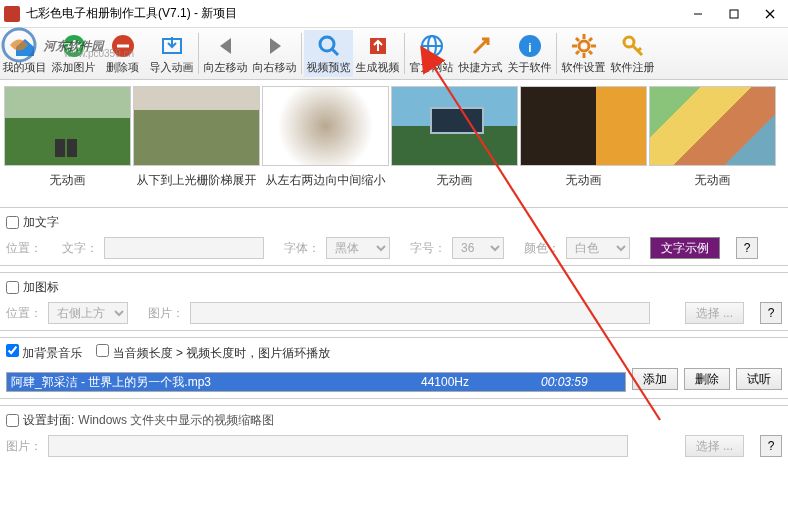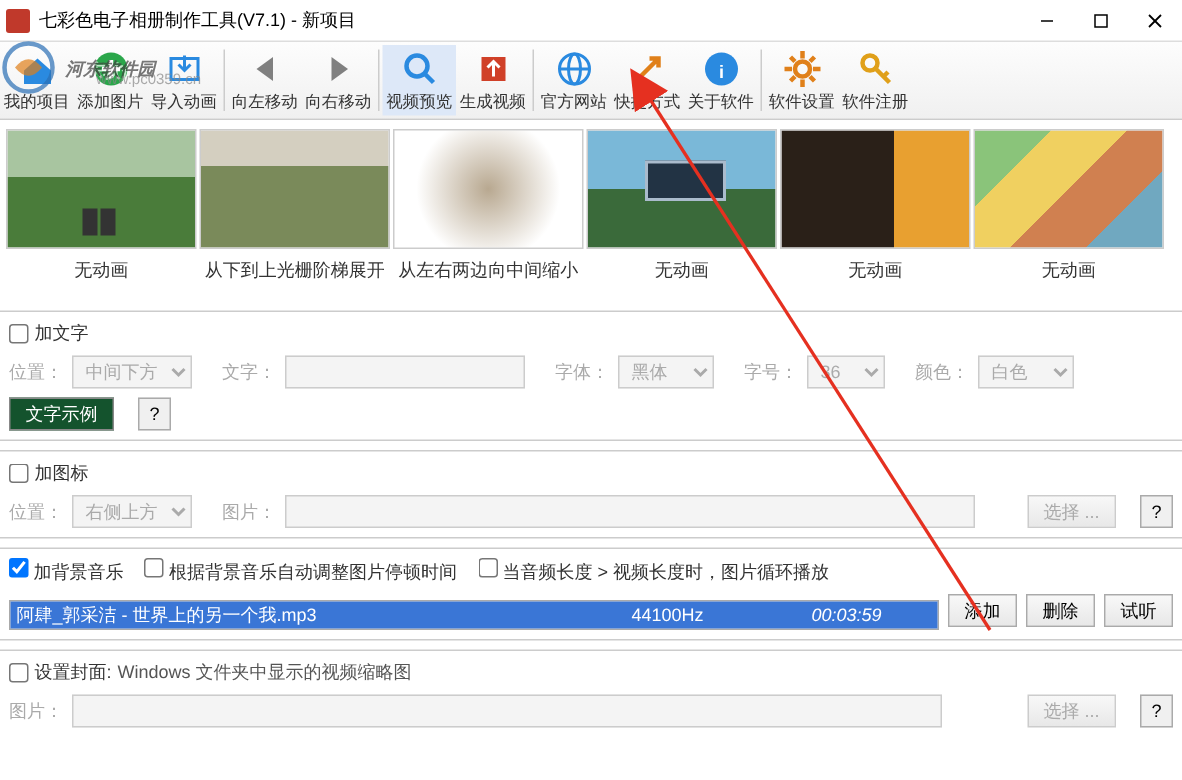--- a/index.html
+++ b/index.html
@@ -107,20 +107,29 @@
         <svg width="26" height="26">
           <circle cx="13" cy="13" r="11" fill="#2aa64a"></circle>
           <path d="M13 7v12M7 13h12" stroke="#fff" stroke-width="3"></path>
         </svg>
       </div>
       <div class="tool-label">添加图片</div>
     </div>
     <div class="tool-btn">
       <div class="tool-icon">
         <svg width="26" height="26">
+          <circle cx="13" cy="13" r="11" fill="#d04028"></circle>
+          <path d="M7 13h12" stroke="#fff" stroke-width="3"></path>
+        </svg>
+      </div>
+      <div class="tool-label">删除项</div>
+    </div>
+    <div class="tool-btn">
+      <div class="tool-icon">
+        <svg width="26" height="26">
           <rect x="4" y="6" width="18" height="14" fill="none" stroke="#2a8ae0" stroke-width="2"></rect>
           <path d="M13 4v10M9 10l4 4 4-4" fill="none" stroke="#2a8ae0" stroke-width="2"></path>
         </svg>
       </div>
       <div class="tool-label">导入动画</div>
     </div>
     <div style="width: 1px; background: rgb(204, 204, 204); margin: 3px 2px;"></div>
     <div class="tool-btn">
       <div class="tool-icon">
         <svg width="26" height="26">
@@ -242,35 +251,34 @@
     </div>
   </div>
 
 <div class="section">
   <div class="sec-head">
     <input type="checkbox" style="">
     <span class="lbl">加文字</span>
   </div>
   <div class="sec-row">
     <span class="lbl disabled">位置：</span>
-    <select class="disabled" style="width:80px"><option>中间下方</option></select>
     <span style="width:8px"></span>
     <span class="lbl disabled">文字：</span>
     <input type="text" class="disabled" style="width: 160px;" value="">
     <span style="width:8px"></span>
     <span class="lbl disabled">字体：</span>
     <select class="disabled" style="width:64px"><option>黑体</option></select>
     <span style="width:8px"></span>
     <span class="lbl disabled">字号：</span>
     <select class="disabled" style="width:52px"><option>36</option></select>
     <span style="width:8px"></span>
     <span class="lbl disabled">颜色：</span>
     <select class="disabled" style="width:64px"><option>白色</option></select>
     <span style="width:8px"></span>
-    <button class="btn" style="background:#14532d;color:#fff;border-color:#888">文字示例</button>
+    <button class="btn" style="background:#701a75;color:#fff;border-color:#888">文字示例</button>
     <span style="width:4px"></span>
     <span class="qmark">?</span>
   </div>
 </div>
 
 <div class="section">
   <div class="sec-head">
     <input type="checkbox" style="">
     <span class="lbl">加图标</span>
   </div>
@@ -284,22 +292,20 @@
     <button class="btn disabled">选择 ...</button>
     <span style="width:4px"></span>
     <span class="qmark">?</span>
   </div>
 </div>
 
 <div class="section">
   <div class="sec-head" style="gap:14px">
     <span><input type="checkbox" checked="" style="">
     <span class="lbl">加背景音乐</span></span>
-    <span><input type="checkbox" style="">
-    <span class="lbl">根据背景音乐自动调整图片停顿时间</span></span>
     <span><input type="checkbox" style="">
     <span class="lbl">当音频长度 &gt; 视频长度时，图片循环播放</span></span>
   </div>
   <div style="display:flex;gap:6px;align-items:flex-start">
     <div class="audio-list" style="flex:1">
       <div class="audio-row">
         <span class="col1">阿肆_郭采洁 - 世界上的另一个我.mp3</span>
         <span class="col2">44100Hz</span>
         <span class="col3">00:03:59</span>
       </div>

